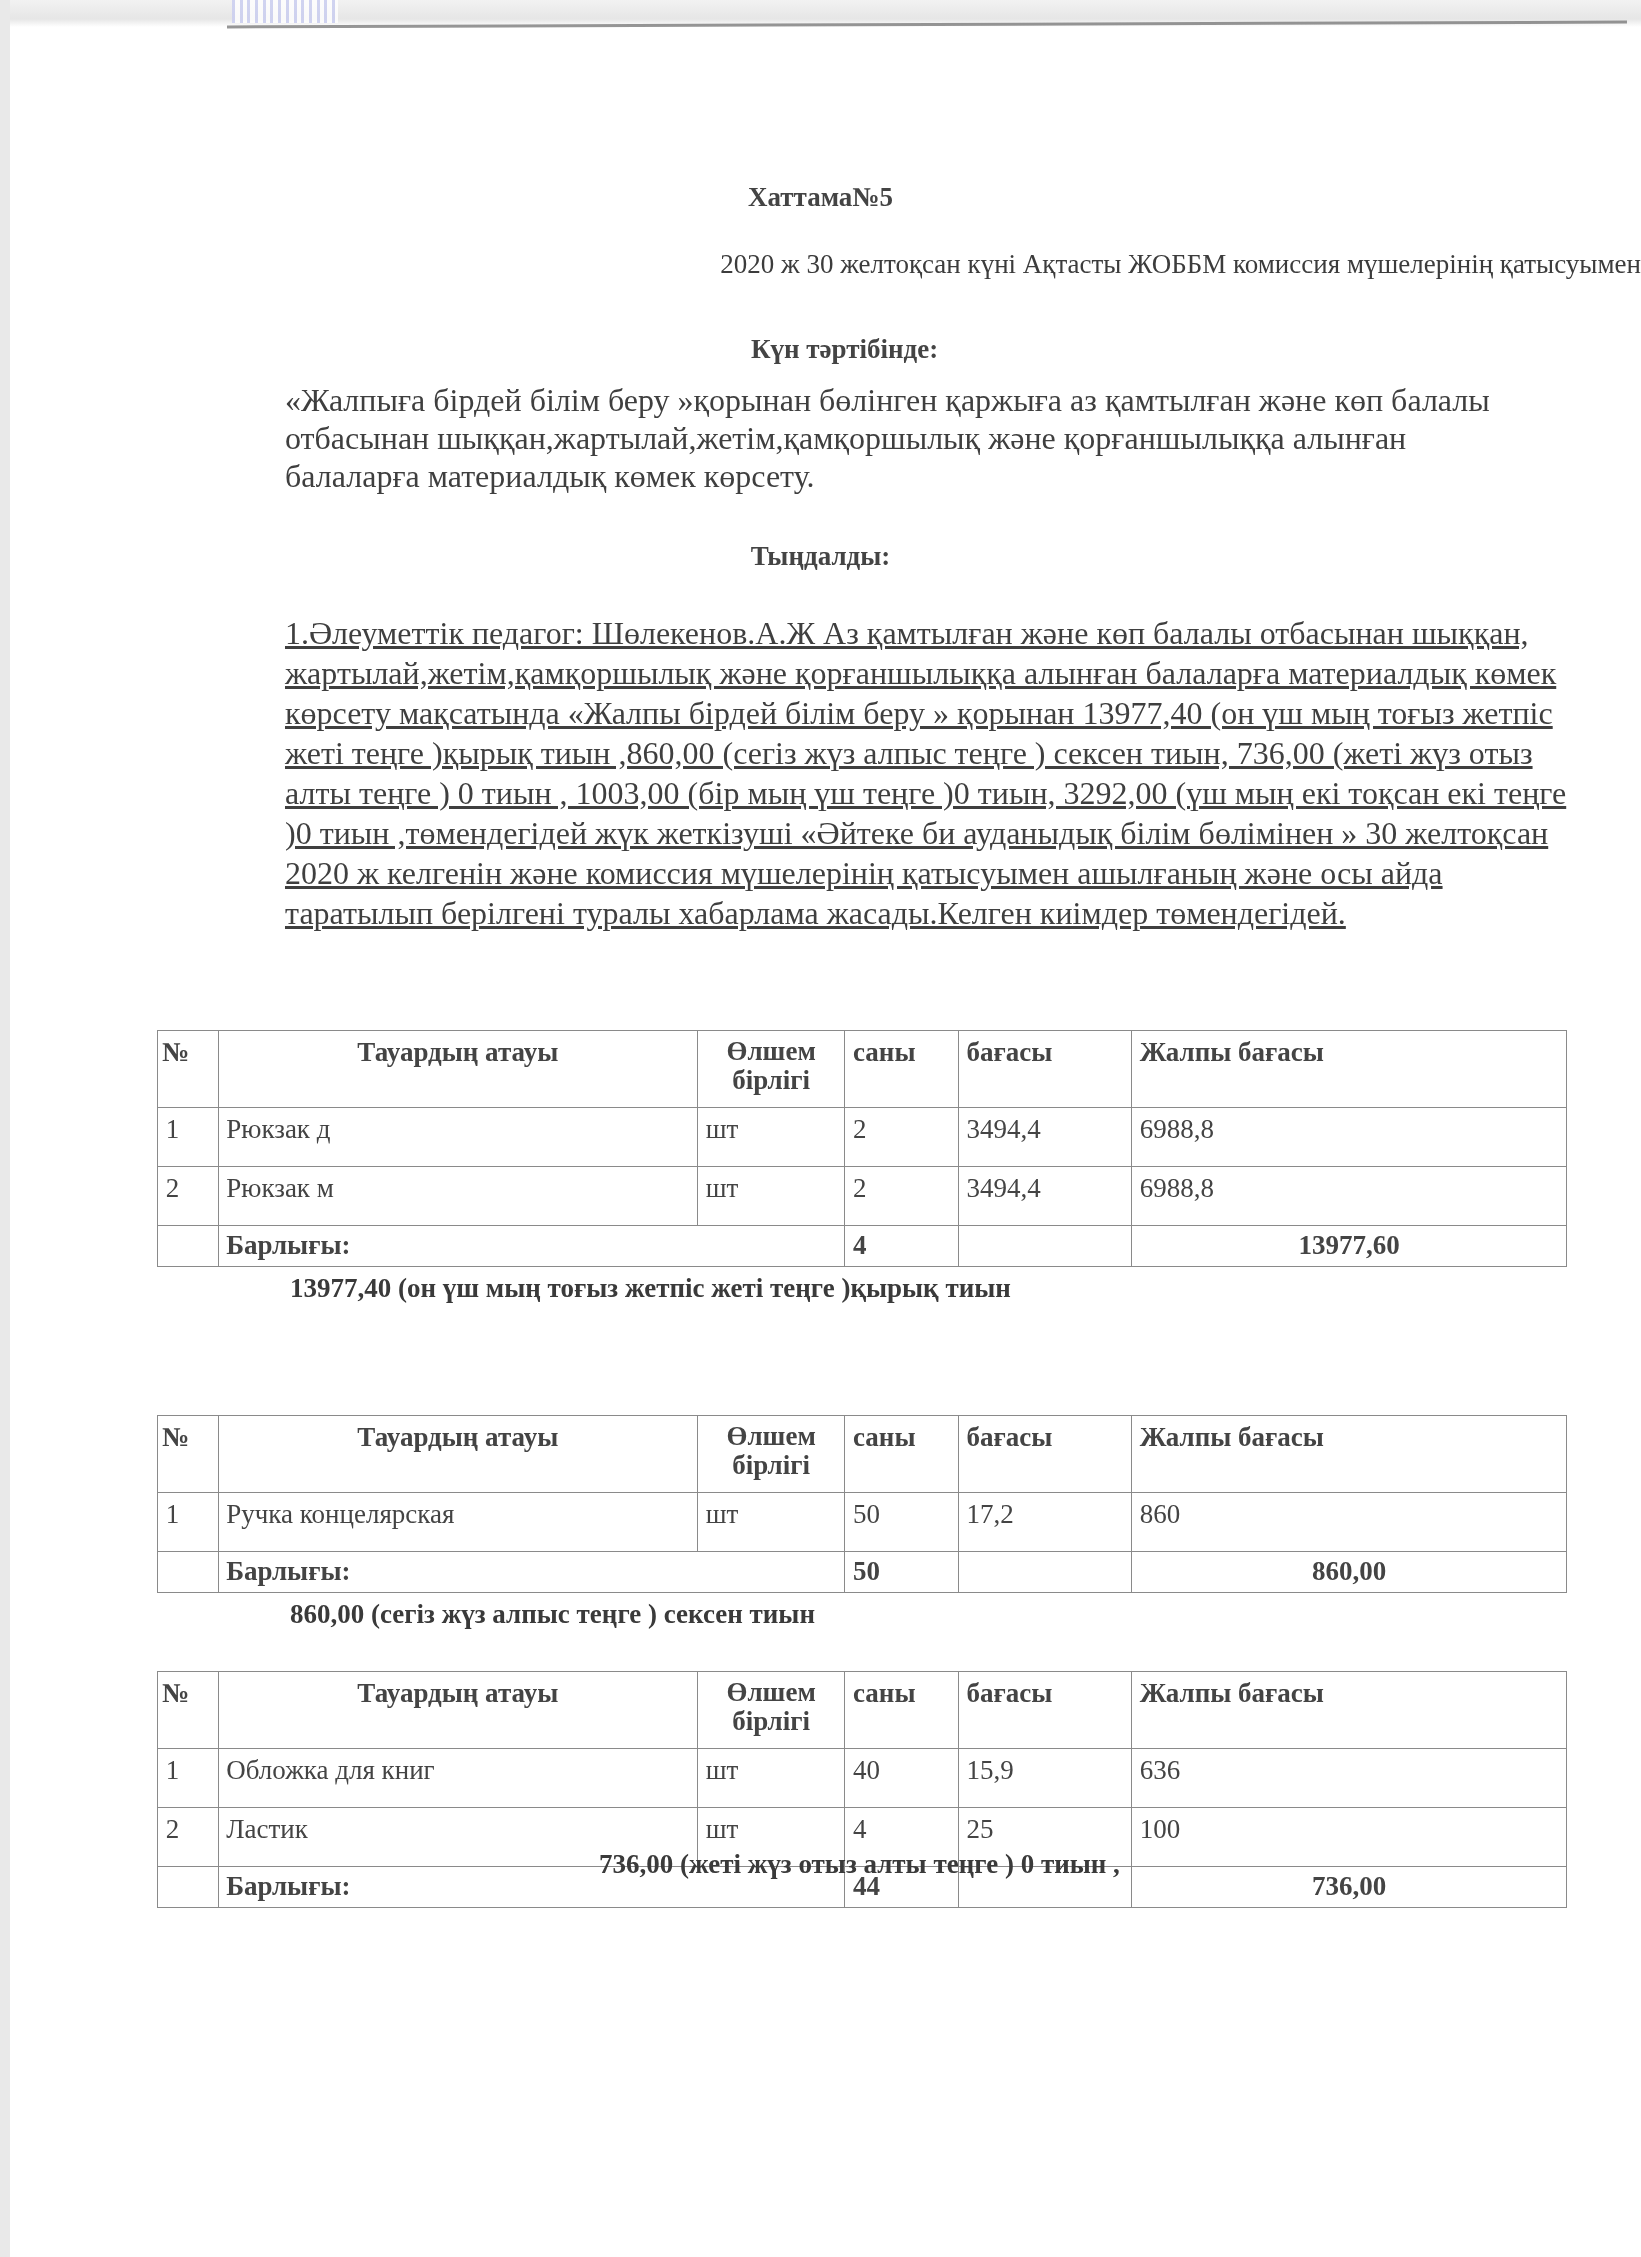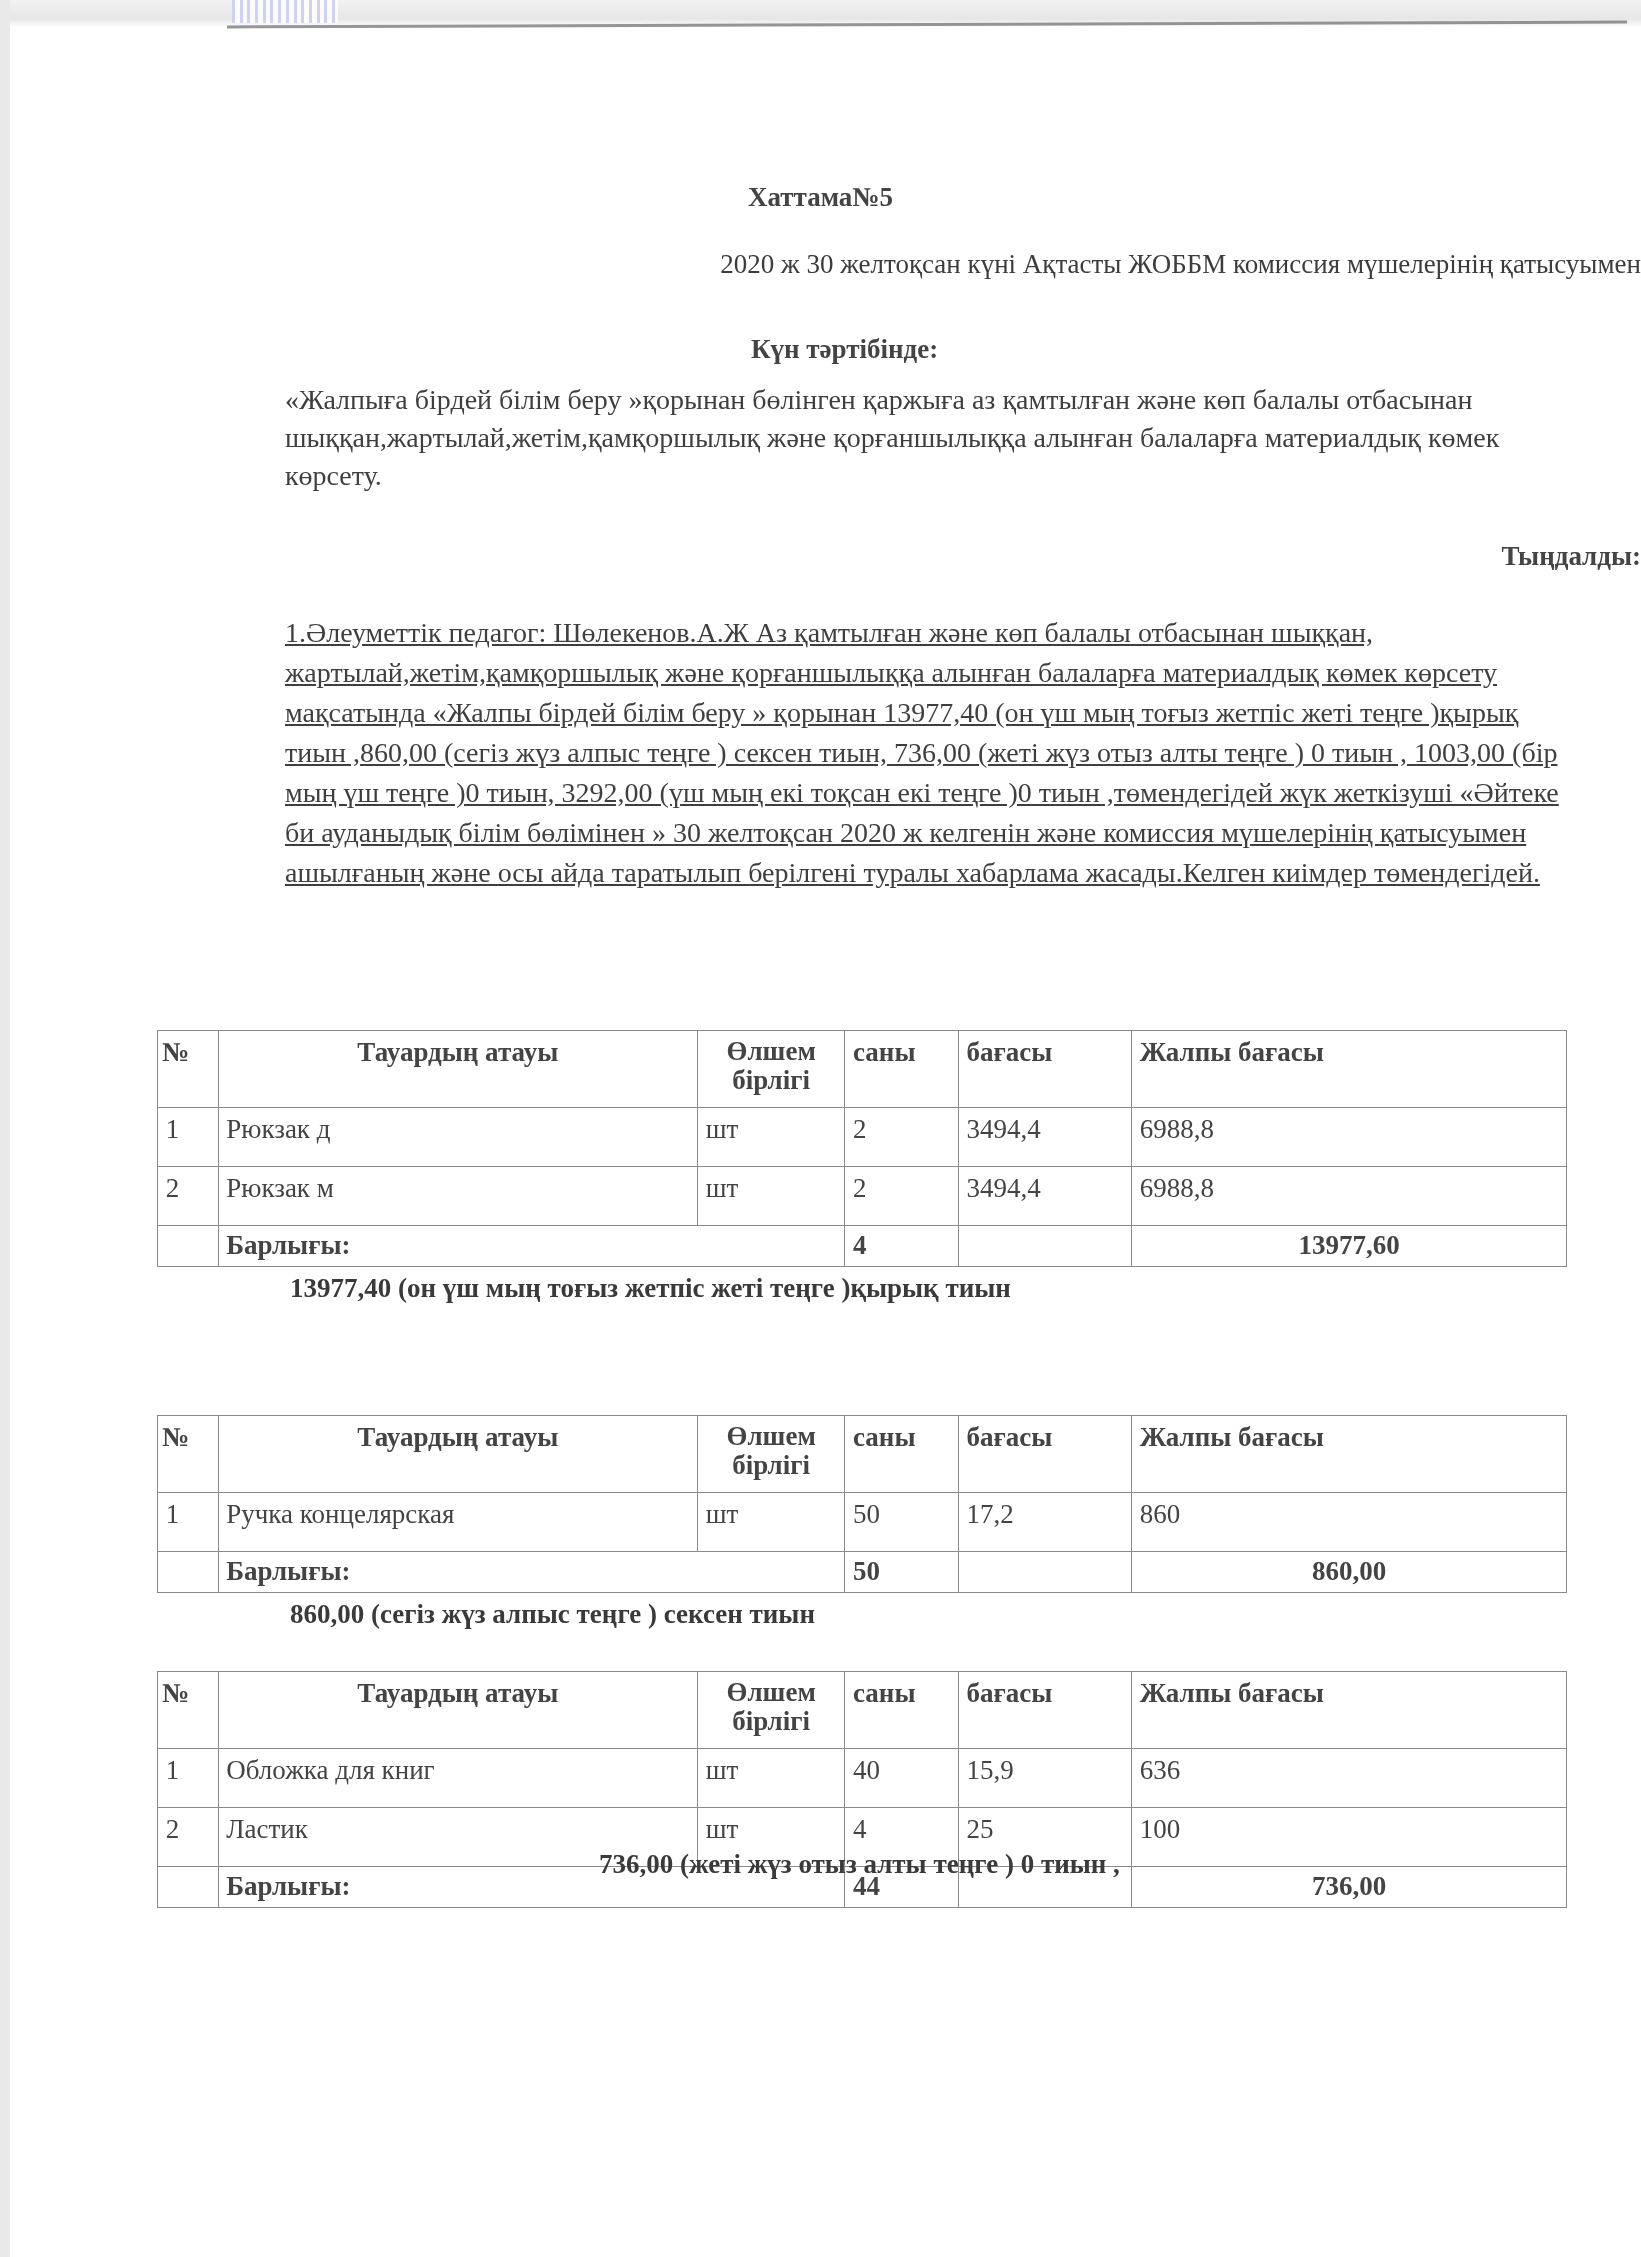--- a/index.html
+++ b/index.html
@@ -28,21 +28,21 @@
   .title {
     position: absolute; left: 0; width: 1641px; text-align: center;
     font-weight: bold; font-size: 27px; color: #444;
   }
   .subtitle {
     position: absolute; left: 0; width: 1641px; text-align: right;
     font-size: 27px; color: #3c3c3c;
   }
   .para {
     position: absolute; left: 285px; width: 1255px;
-    font-size: 28px; line-height: 38px; color: #3f3f3f;
+    font-size: 32px; line-height: 38px; color: #3f3f3f;
   }
   .para2 { line-height: 40px; width: 1284px; text-decoration: underline; }
   table.goods {
     position: absolute; left: 157px; width: 1410px;
     border-collapse: collapse; font-size: 27px; color: #444;
   }
   table.goods td, table.goods th {
     border: 1.9px solid #8a8a8a; padding: 5.8px 7.7px 0 7.7px; vertical-align: top;
     text-align: left; font-weight: normal;
   }
@@ -72,21 +72,21 @@
   <div class="fold"></div>
 </div>
 <div class="scan-left"></div>
 
 <div class="title" style="top:182px;">Хаттама№5</div>
 <div class="subtitle" style="top:249px;">2020 ж 30   желтоқсан  күні Ақтасты ЖОББМ комиссия мүшелерінің қатысуымен</div>
 <div class="title" style="top:334px;margin-left:24px;">Күн тәртібінде:</div>
 
 <div class="para" style="top:381px;">«Жалпыға бірдей білім беру »қорынан бөлінген қаржыға аз қамтылған және көп балалы отбасынан шыққан,жартылай,жетім,қамқоршылық және қорғаншылыққа алынған балаларға материалдық көмек көрсету.</div>
 
-<div class="title" style="top:541px;text-align:right;">Тыңдалды:</div>
+<div class="title" style="top:541px;">Тыңдалды:</div>
 
 <div class="para para2" style="top:613px;">1.Әлеуметтік педагог:  Шөлекенов.А.Ж   Аз қамтылған және көп балалы отбасынан шыққан, жартылай,жетім,қамқоршылық  және қорғаншылыққа алынған балаларға материалдық  көмек көрсету мақсатында «Жалпы  бірдей  білім  беру » қорынан 13977,40 (он үш мың тоғыз жетпіс жеті теңге )қырық тиын ,860,00 (сегіз жүз алпыс теңге ) сексен тиын, 736,00 (жеті жүз отыз алты теңге ) 0 тиын , 1003,00 (бір мың үш теңге )0 тиын, 3292,00 (үш мың екі тоқсан екі теңге )0 тиын ,төмендегідей  жүк  жеткізуші  «Әйтеке би ауданыдық білім бөлімінен » 30  желтоқсан  2020 ж келгенін және комиссия  мүшелерінің қатысуымен  ашылғаның  және  осы  айда таратылып берілгені туралы хабарлама жасады.Келген киімдер төмендегідей.</div>
 
 <table class="goods" style="top:1030px;">
   <tbody>
       <tr class="hdr">
     <th class="c-no">№</th>
     <th class="c-name">Тауардың атауы</th>
     <th class="c-unit">Өлшем бірлігі</th>
     <th class="c-qty">саны</th>

